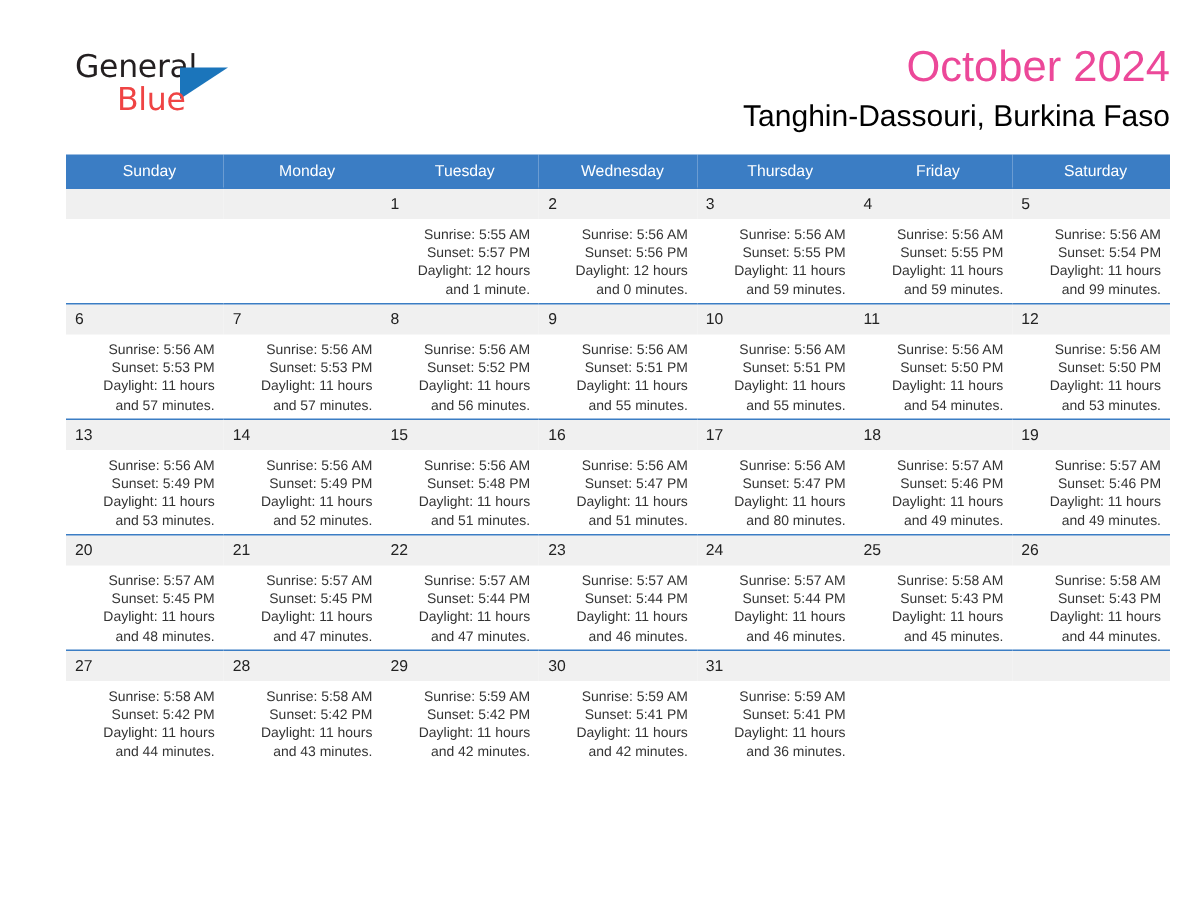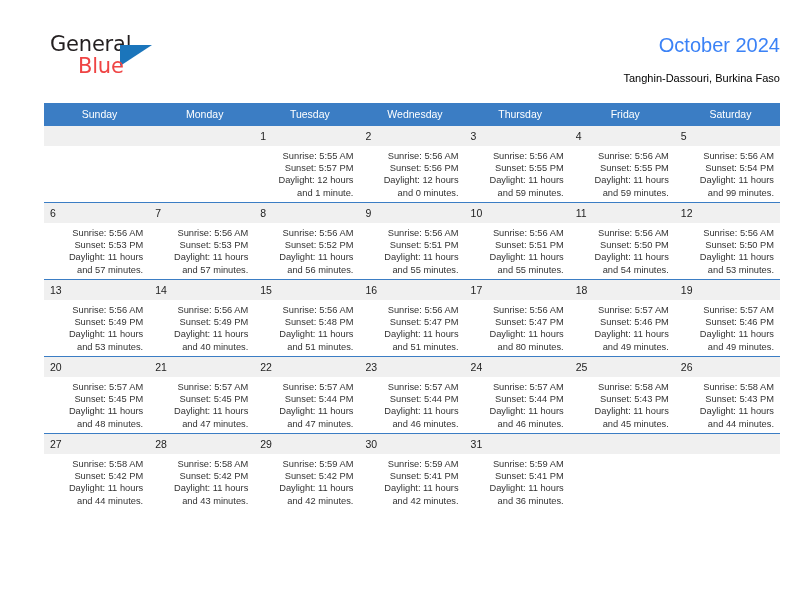--- a/index.html
+++ b/index.html
@@ -66,28 +66,28 @@
     border-left: 32px solid #1b75bb;
     border-bottom: 21px solid transparent;
   }
   .title-block {
     position: absolute;
     right: 0;
     top: 0;
     text-align: right;
   }
   .month-title {
-    font-size: 20px;
+    font-size: 29px;
     font-weight: 400;
-    color: #3b82f6;
+    color: #ec4899;
     line-height: 34px;
     white-space: nowrap;
   }
   .location-title {
-    font-size: 11px;
+    font-size: 20px;
     font-weight: 400;
     color: #000;
     line-height: 22px;
     margin-top: 5px;
     white-space: nowrap;
   }
 
   
   .calendar {
     position: absolute;
@@ -347,21 +347,21 @@
               </div>
             </div>
           </td>
           <td>
             <div class="cell-inner">
               <div class="daynum">14</div>
               <div class="details">
                 <div>Sunrise: 5:56 AM</div>
                 <div>Sunset: 5:49 PM</div>
                 <div>Daylight: 11 hours</div>
-                <div>and 40 minutes.</div>
+                <div>and 52 minutes.</div>
               </div>
             </div>
           </td>
           <td>
             <div class="cell-inner">
               <div class="daynum">15</div>
               <div class="details">
                 <div>Sunrise: 5:56 AM</div>
                 <div>Sunset: 5:48 PM</div>
                 <div>Daylight: 11 hours</div>

